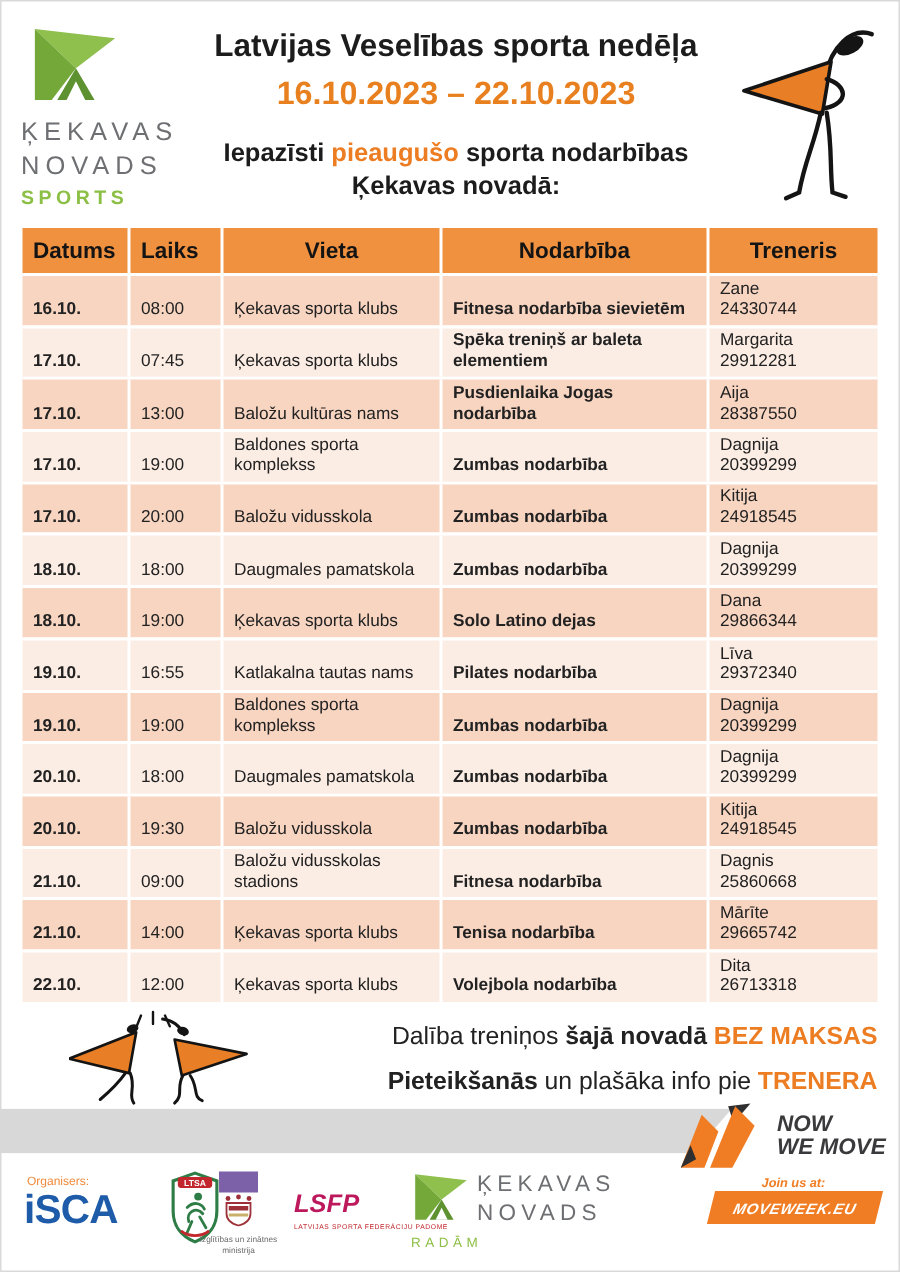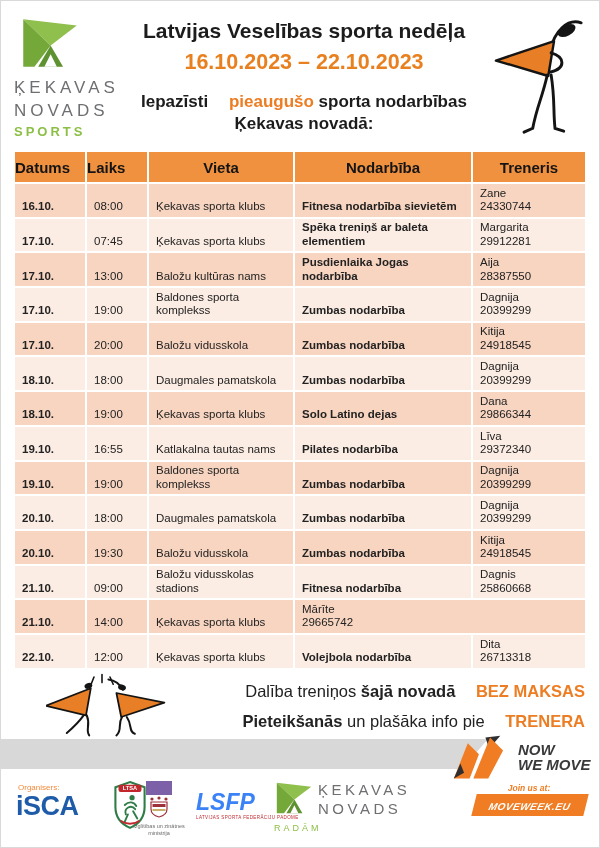--- a/index.html
+++ b/index.html
@@ -10,28 +10,28 @@
   }
   
   .brand { position:absolute; left:14px; top:16px; width:120px; }
   .brand-k { position:absolute; left:8px; top:2px; width:56px; height:50px; }
   .brand-name { position:absolute; left:0; top:60px; font-size:17px; letter-spacing:4px; color:#6e6f72; line-height:23px; white-space:nowrap; }
   .brand-dept { position:absolute; left:0; top:108px; font-size:13px; font-weight:600; letter-spacing:3px; color:#8cbf45; }
   .titleblock { position:absolute; left:112px; right:104px; top:17px; text-align:center; }
   .title { font-size:21px; font-weight:800; color:#1c1c1c; line-height:28px; }
   .daterange { font-size:21.5px; font-weight:800; color:#e8801f; line-height:28px; margin-top:3px; }
   .subtitle { position:absolute; left:112px; right:104px; top:91px; text-align:center; font-size:17px; font-weight:700; color:#1c1c1c; line-height:22px; }
-  .hl { color:#ed7d22;margin-left:16px; }
+  .hl { color:#ed7d22; }
   .figure-tr { position:absolute; right:14px; top:14px; width:92px; height:126px; }
   
   .sched { position:absolute; left:15px; top:152px; width:570px; }
   .thead { display:grid; grid-template-columns:70px 62px 146px 178px 114px; background:#f0913f; height:30px; }
   .th { display:flex; align-items:center; justify-content:center; font-size:15px; font-weight:700; color:#141414; border-left:2px solid #fff; box-sizing:border-box; }
   .th:first-child { border-left:none; }
-  .th.left { justify-content:flex-start; }
+  .th.left { justify-content:flex-start; padding-left:7px; }
   .row { display:grid; grid-template-columns:70px 62px 146px 178px 114px; height:34.7px; border-top:2px solid #fff; box-sizing:border-box; background:#f8d5c1; }
   .row.alt { background:#fcede4; }
   .cell { display:flex; flex-direction:column; justify-content:flex-end; padding:2px 4px 3px 7px; font-size:11.5px; line-height:13.5px; color:#222; border-left:2px solid #fff; box-sizing:border-box; overflow:hidden; }
   .cell:first-child { border-left:none; }
   .c-datums { font-weight:700; }
   .c-vieta { padding-right:10px; }
   .c-nodarbiba { font-weight:700; }
   
   .figures-bl { position:absolute; left:46px; top:672px; width:120px; height:66px; }
   .promo { position:absolute; right:15px; top:676px; text-align:right; font-size:16.5px; color:#222; line-height:30px; }
@@ -48,21 +48,21 @@
   .nwm-url span { color:#fff; font-weight:800; font-style:italic; font-size:10px; letter-spacing:0.5px; }
   
   .organisers { position:absolute; left:18px; top:783px; font-size:8px; color:#f08a3c; }
   .isca { position:absolute; left:16px; top:791px; font-size:27px; font-weight:800; color:#1e5ca9; letter-spacing:-0.5px; }
   .ltsa { position:absolute; left:112px; top:780px; width:36px; height:50px; }
   .ministry { position:absolute; left:128px; top:781px; width:62px; text-align:center; }
   .ministry-bar { width:26px; height:14px; background:#7c60a8; margin:0 auto; }
   .ministry-arms { width:24px; height:22px; margin:1px auto 0; }
   .ministry-cap { font-size:5.5px; color:#6b6b6b; line-height:6.5px; margin-top:1px; }
   .lsfp { position:absolute; left:196px; top:791px; text-align:left; }
-  .lsfp-name { font-size:23px; font-weight:800; font-style:italic; color:#3b82f6; line-height:23px; }
+  .lsfp-name { font-size:17px; font-weight:800; font-style:italic; color:#be185d; line-height:23px; }
   .lsfp-sub { font-size:4.5px; color:#c1272d; letter-spacing:0.4px; margin-top:1px; white-space:nowrap; }
   .kn-foot { position:absolute; left:274px; top:780px; width:180px; height:58px; }
   .kn-foot-k { position:absolute; left:2px; top:2px; width:36px; height:32px; }
   .kn-foot-name { position:absolute; left:44px; top:1px; font-size:15px; letter-spacing:3.5px; color:#6e6f72; line-height:18.5px; white-space:nowrap; }
   .kn-foot-radam { position:absolute; left:0px; top:43px; font-size:9px; letter-spacing:3px; color:#8cbf45; }
 </style>
 </head>
 <body>
 
 <div class="page">
@@ -238,20 +238,21 @@
       <div class="cell c-treneris">
         <span>Dagnis</span>
         <span>25860668</span>
       </div>
     </div>
 
     <div class="row">
       <div class="cell c-datums">21.10.</div>
       <div class="cell c-laiks">14:00</div>
       <div class="cell c-vieta">Ķekavas sporta klubs</div>
+      <div class="cell c-nodarbiba">Tenisa nodarbība</div>
       <div class="cell c-treneris">
         <span>Mārīte</span>
         <span>29665742</span>
       </div>
     </div>
 
     <div class="row alt">
       <div class="cell c-datums">22.10.</div>
       <div class="cell c-laiks">12:00</div>
       <div class="cell c-vieta">Ķekavas sporta klubs</div>

